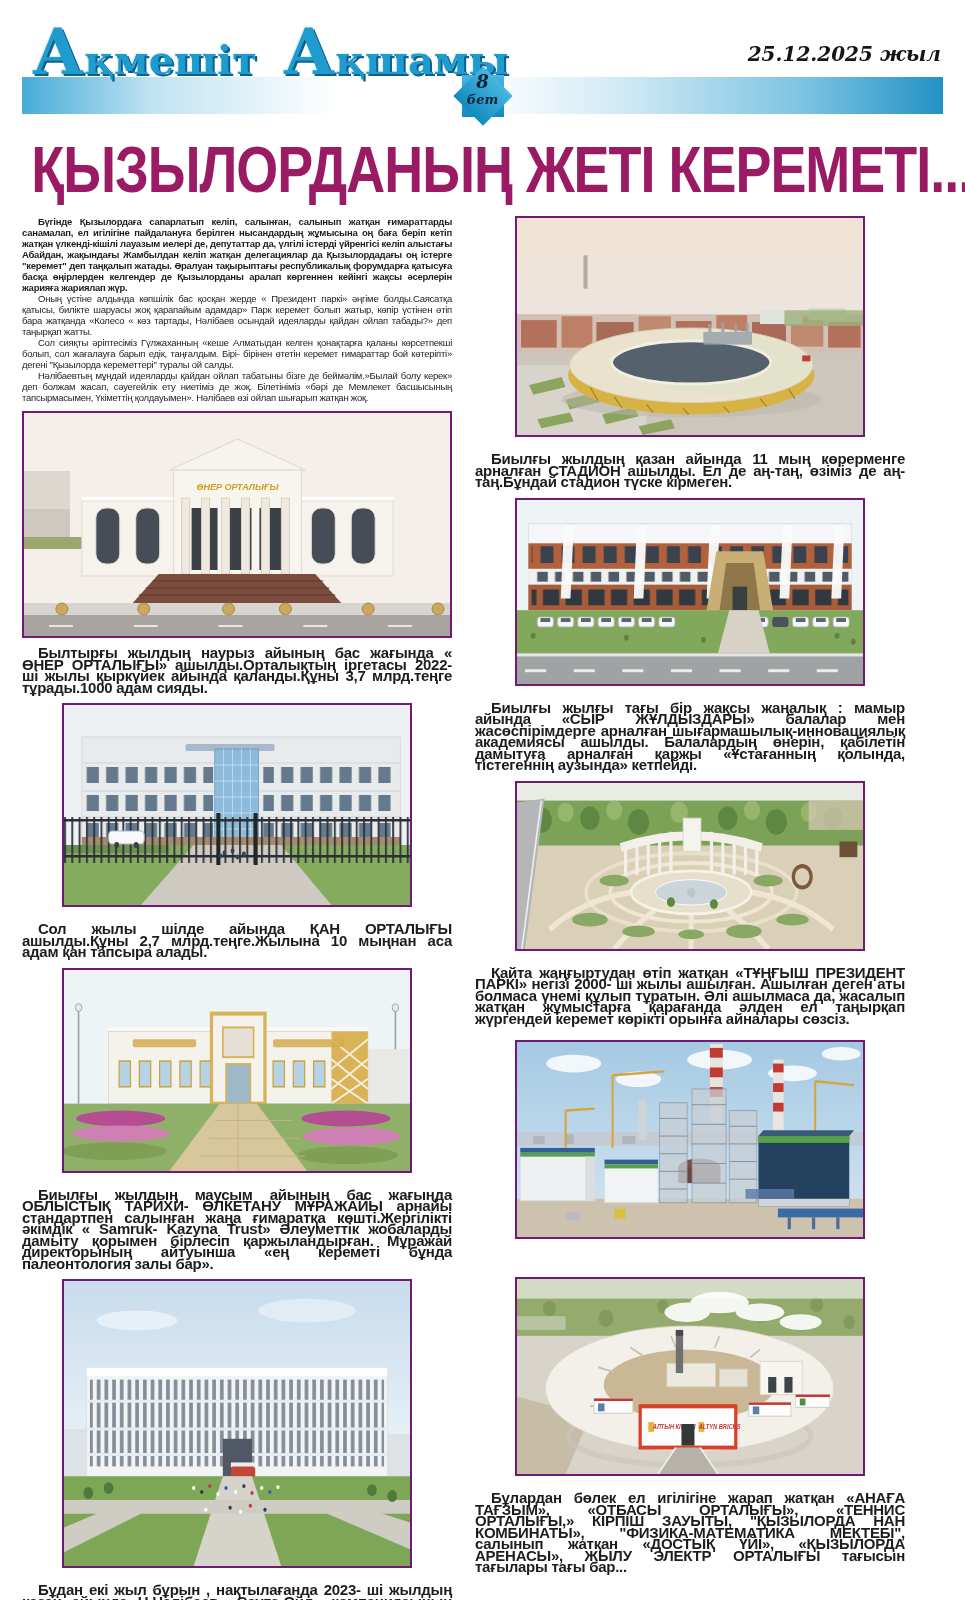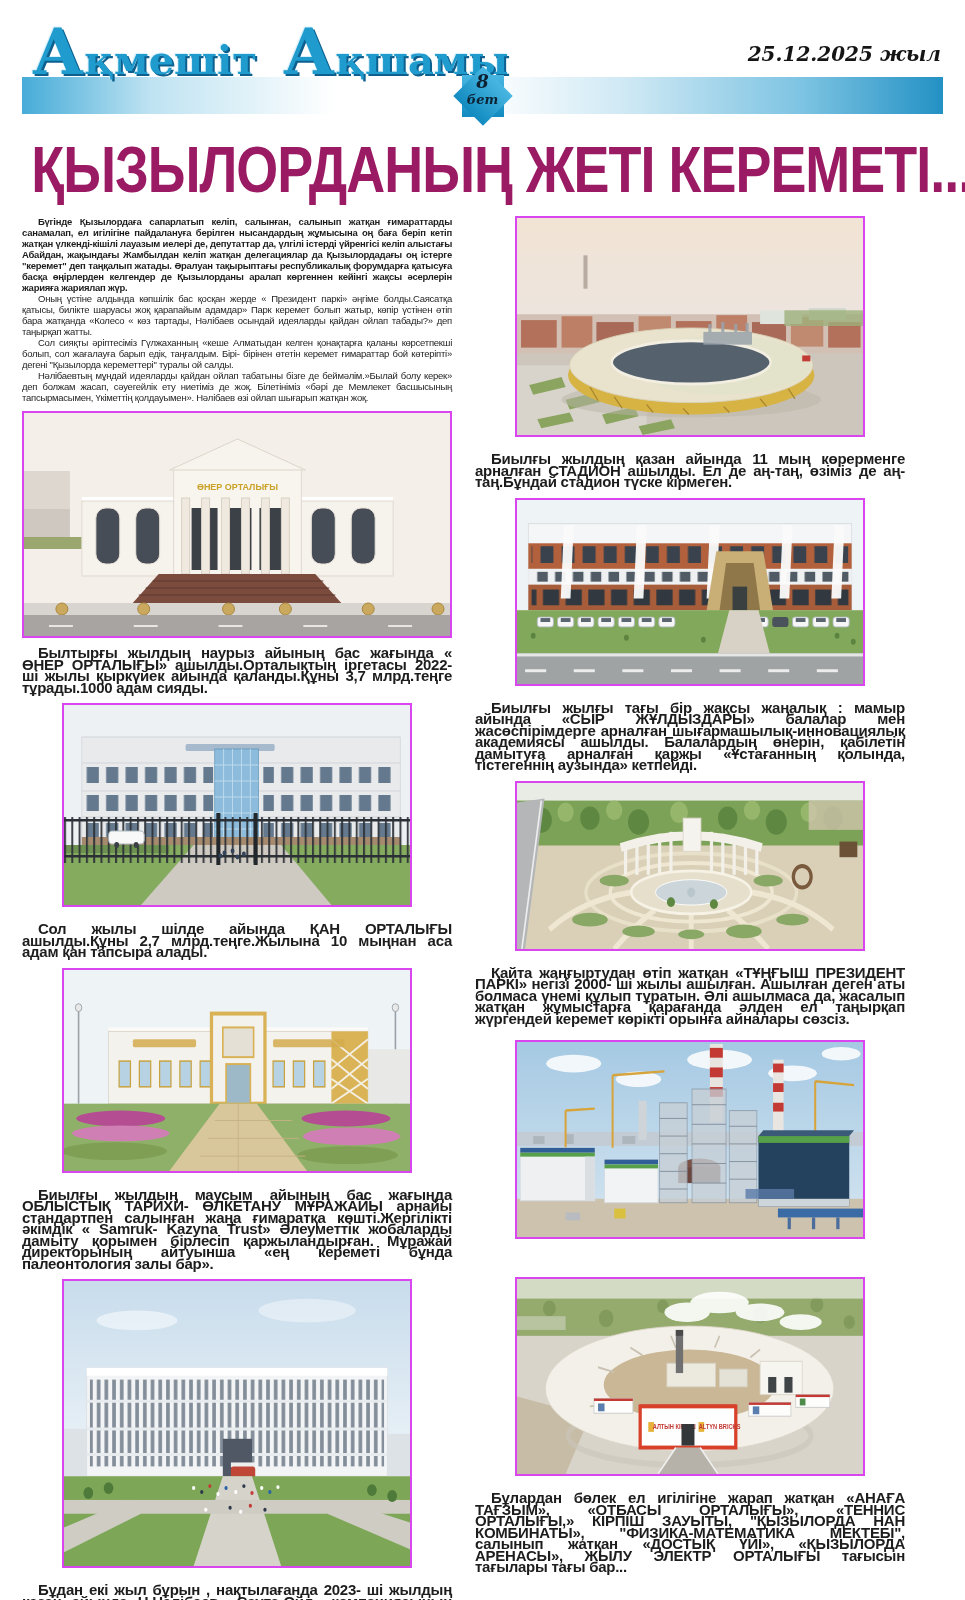--- a/index.html
+++ b/index.html
@@ -28,21 +28,21 @@
   
   .headline{margin:4px 0 10px;height:80px;line-height:74px;text-align:center;color:#9a1b63;
         font-weight:bold;font-size:55px;letter-spacing:-1px;white-space:nowrap;
         transform:scale(0.98,1.18);transform-origin:center top;}
   
   .columns{display:flex;gap:23px;}
   .col{width:430px;}
   .intro p{margin:0;text-align:justify;text-indent:16px;font-size:9.5px;line-height:11px;
         letter-spacing:-0.25px;color:#1d1d1d;}
   .intro p.lead{font-weight:bold;}
-  .photo{border:2px solid #d946ef;box-sizing:border-box;background:#eee;margin-top:6px;}
+  .photo{border:2px solid #701a75;box-sizing:border-box;background:#eee;margin-top:6px;font-style:italic;}
   .photo svg{display:block;}
   .caption{font-weight:bold;font-size:15px;line-height:11.5px;letter-spacing:-0.25px;
         color:#1d1d1d;text-align:justify;text-indent:16px;margin:9px 0 10px;}
   .caption.roomy{margin-bottom:16px;}
   .gap{height:16px;}
 </style>
 </head>
 <body>
 
 <div class="page">

